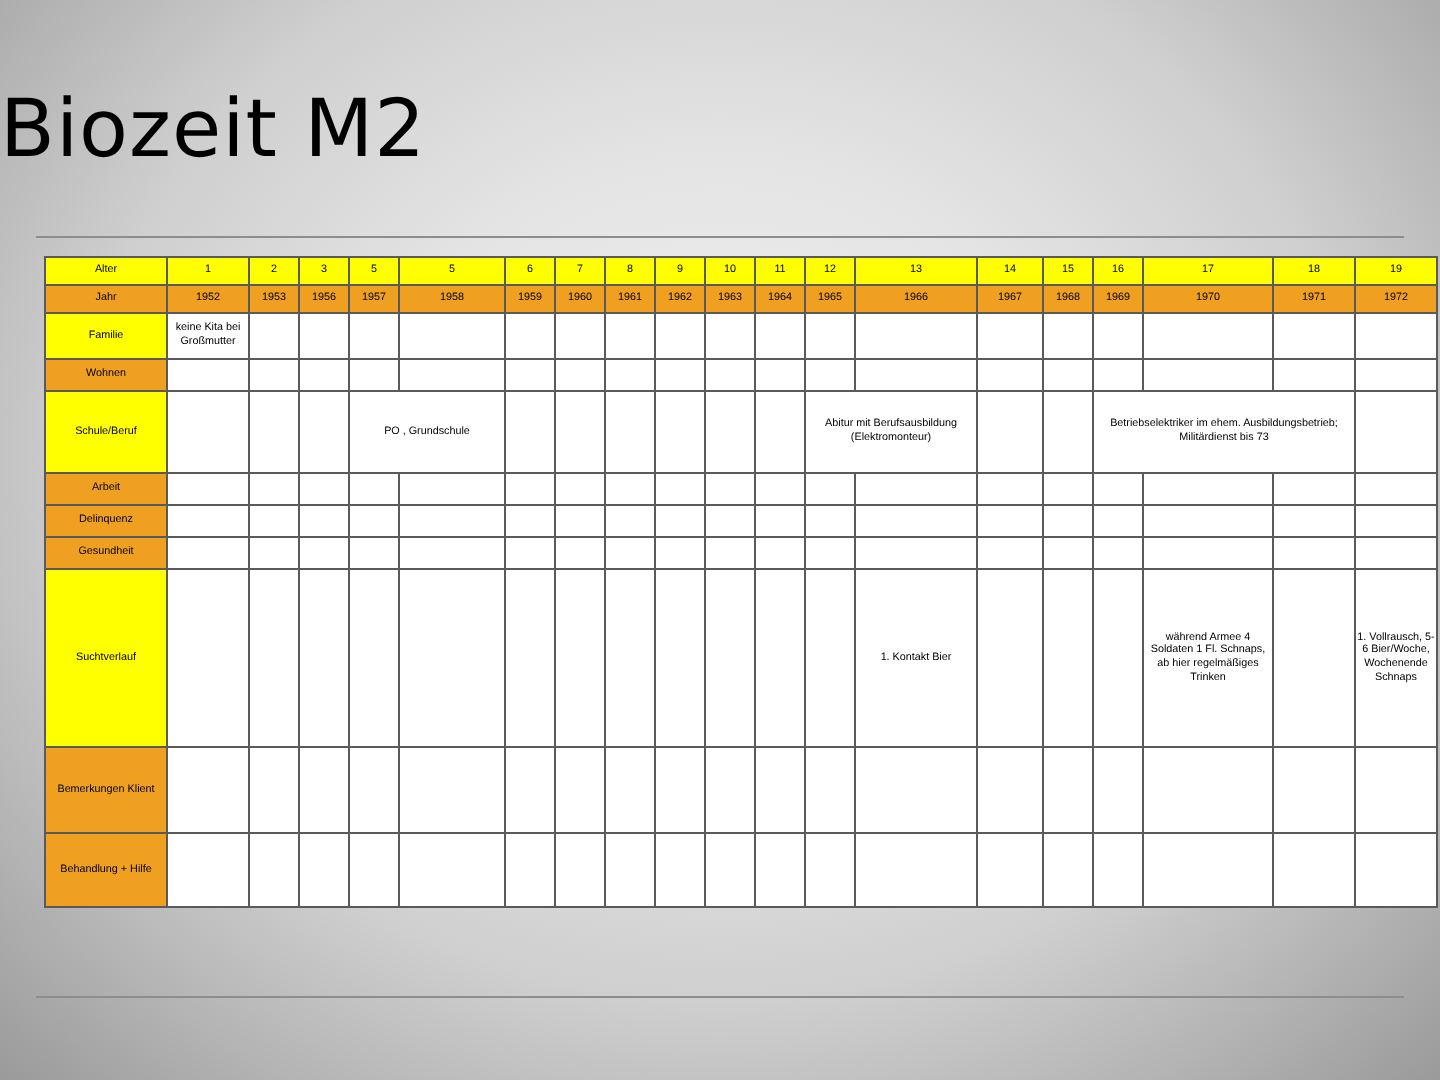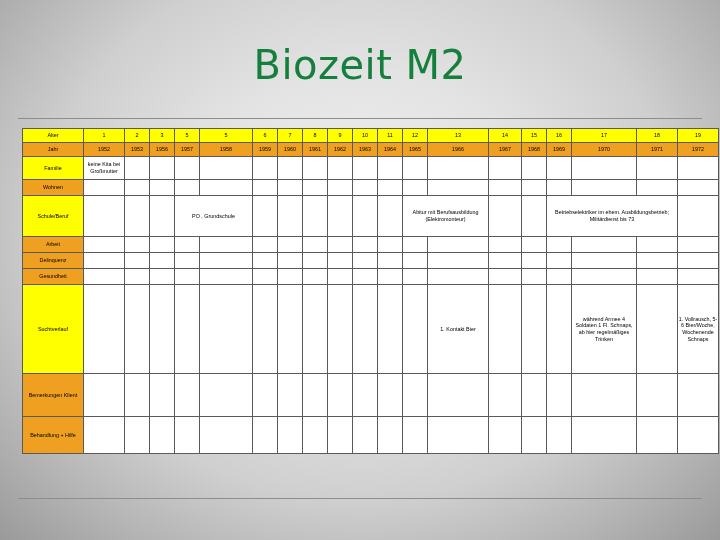--- a/index.html
+++ b/index.html
@@ -17,23 +17,22 @@
     position: relative;
     width: 720px;
     height: 540px;
     box-sizing: border-box;
   }
   .title {
     position: absolute;
     top: 42px;
     left: 0;
     width: 720px;
-    text-align: center;
     font-size: 40px;
-    color: #15803d;
+    color: #000000;
     letter-spacing: 0.5px;
     font-family: "DejaVu Sans", sans-serif;
     font-weight: normal;
   }
   .title-rule {
     position: absolute;
     top: 118px;
     left: 18px;
     width: 684px;
     height: 1px;

